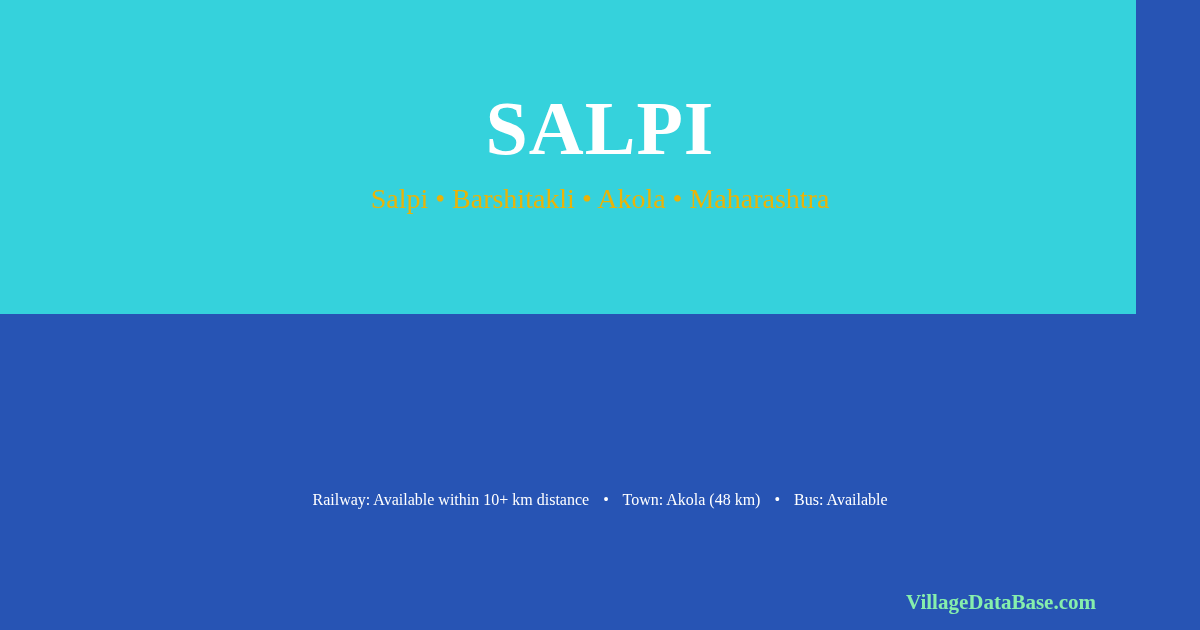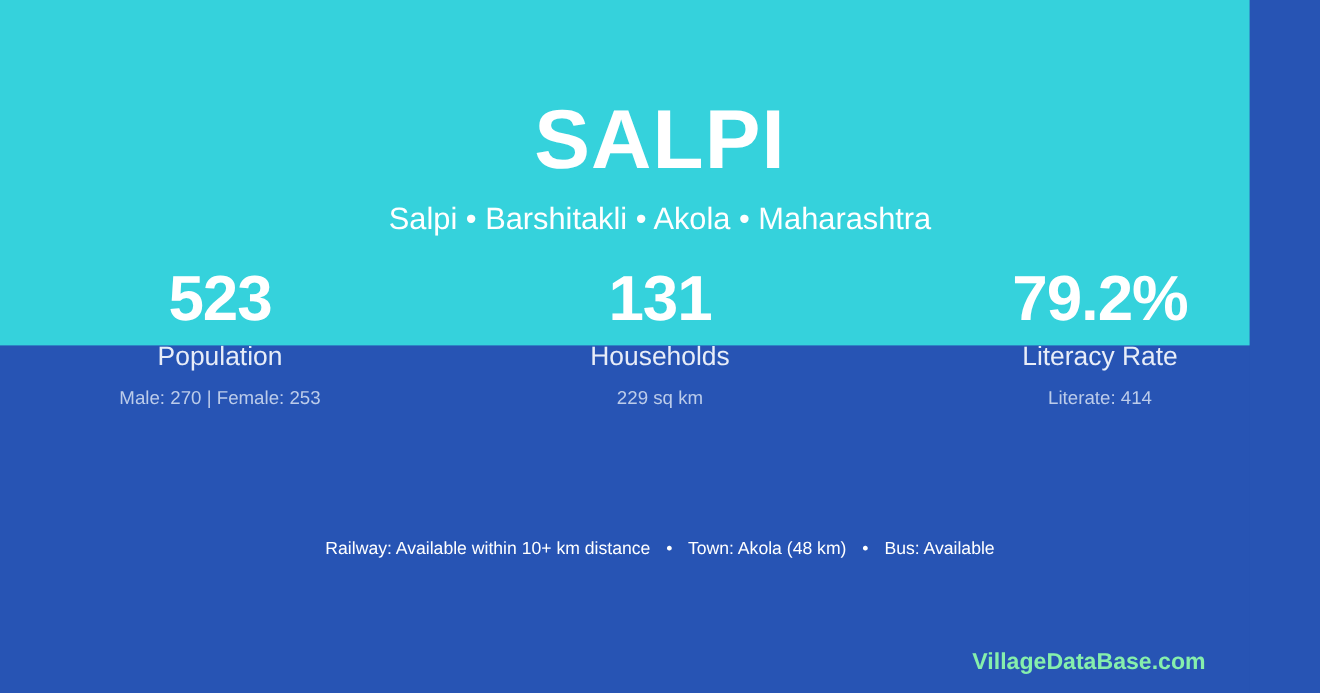--- a/index.html
+++ b/index.html
@@ -13,20 +13,21 @@
     font-family: "Liberation Sans", sans-serif;
     background: #2754b4;
   }
 
   .card {
     position: relative;
     width: 1136px;
     height: 630px;
     background: #2754b4;
     overflow: hidden;
+    font-family: Liberation Serif, serif;
   }
 
   
   .band-top {
     position: absolute;
     left: 0;
     top: 0;
     width: 1200px;
     height: 314px;
     background: #35d2dc;
@@ -48,21 +49,21 @@
     font-weight: bold;
     letter-spacing: 1px;
     color: #ffffff;
   }
   .village-subtitle {
     margin: 0;
     padding-top: 8px;
     font-size: 28px;
     line-height: 34px;
     font-weight: normal;
-    color: #ffffff;
+    color: #eab308;
   }
 
   
   .stats {
     position: absolute;
     left: 0;
     top: 236px;
     width: 1200px;
     display: flex;
     flex-direction: row;
@@ -126,41 +127,20 @@
 
 <div class="card">
 
   <div class="band-top"></div>
 
   <div class="header">
     <div class="village-title">SALPI</div>
     <div class="village-subtitle">Salpi • Barshitakli • Akola • Maharashtra</div>
   </div>
 
-  <div class="stats">
-
-    <div class="stat">
-      <div class="stat-value">523</div>
-      <div class="stat-label">Population</div>
-      <div class="stat-sub">Male: 270 | Female: 253</div>
-    </div>
-
-    <div class="stat">
-      <div class="stat-value">131</div>
-      <div class="stat-label">Households</div>
-      <div class="stat-sub">229 sq km</div>
-    </div>
-
-    <div class="stat">
-      <div class="stat-value">79.2%</div>
-      <div class="stat-label">Literacy Rate</div>
-      <div class="stat-sub">Literate: 414</div>
-    </div>
-
-  </div>
 
   <div class="facts">
     <span>Railway: Available within 10+ km distance</span>
     <span class="sep">•</span>
     <span>Town: Akola (48 km)</span>
     <span class="sep">•</span>
     <span>Bus: Available</span>
   </div>
 
   <div class="footer">VillageDataBase.com</div>

